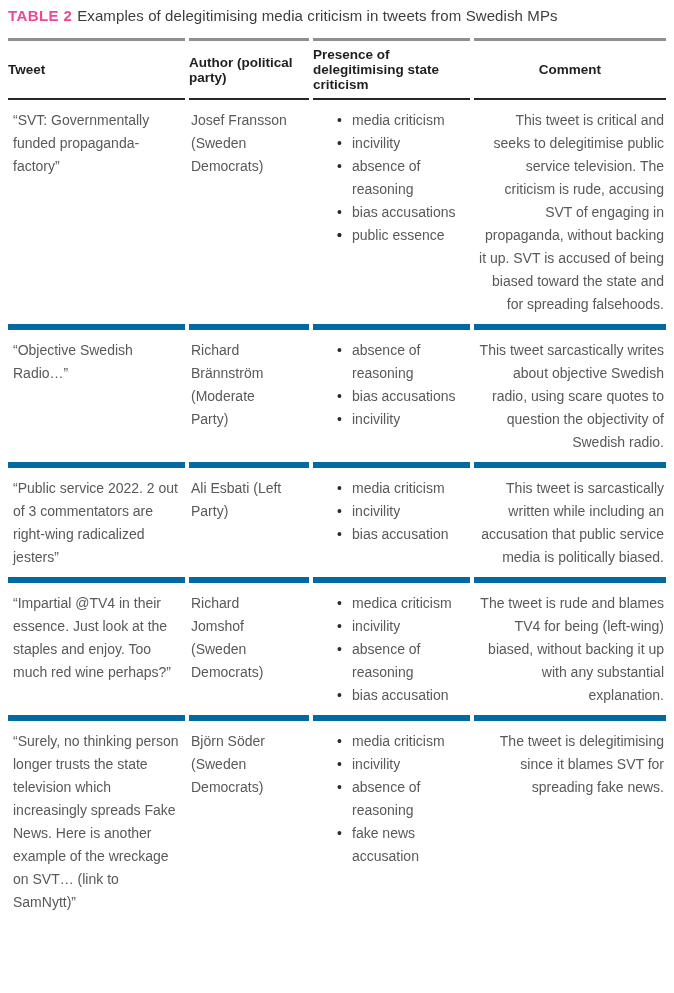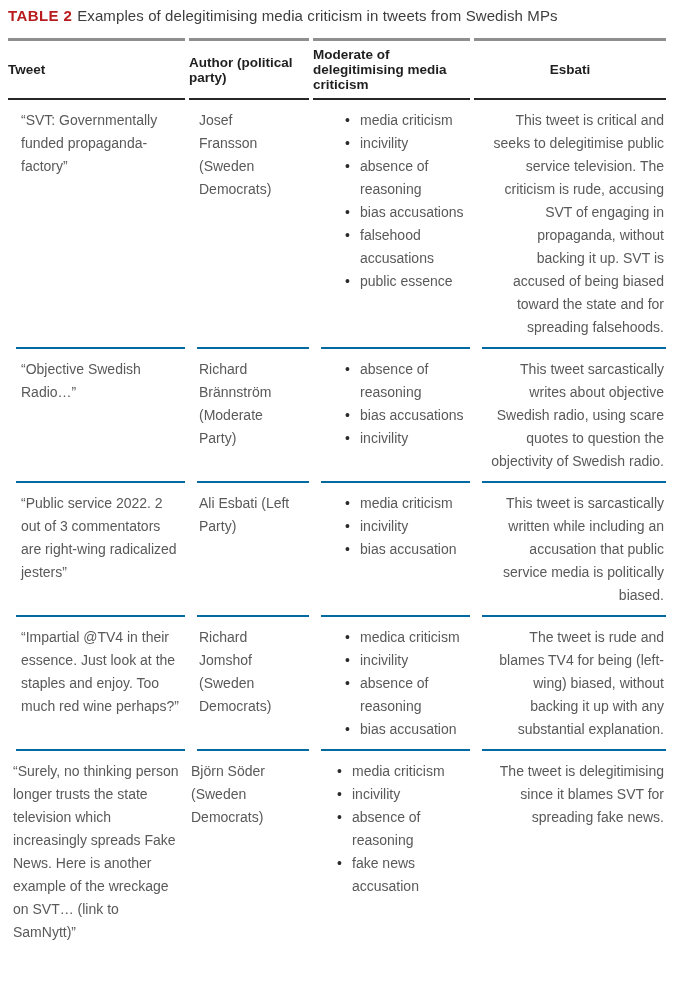--- a/index.html
+++ b/index.html
@@ -17,21 +17,21 @@
     margin: 0 10px 0 8px;
     padding-top: 7px;
     height: 31px;
     font-size: 15px;
     color: #3d3d3d;
     letter-spacing: .1px;
     white-space: nowrap;
   }
   .caption .lbl {
     font-weight: 700;
-    color: #b91c1c;
+    color: #ec4899;
     margin-right: 5px;
     letter-spacing: .4px;
   }
 
   
   .grid {
     margin: 0 8px;
     display: grid;
     grid-template-columns: 177px 120px 157px 192px;
     column-gap: 4px;
@@ -54,21 +54,21 @@
   .th.c1 { justify-content: flex-start; text-align: right; }
   .th.c2, .th.c3, .th.c4 { justify-content: center; text-align: left; }
 
   .td {
     font-size: 14px;
     line-height: 23px;
     color: #595959;
     padding: 9px 0 8px 0;
     box-sizing: border-box;
   }
-  .rowsep .td { border-bottom: 2px solid #0369a1; margin-left: 8px; }
+  .rowsep .td { border-bottom: 6px solid #0369a1; }
   .td.c1 { padding-left: 5px; padding-right: 6px; }
   .td.c2 { padding-left: 2px; padding-right: 16px; }
   .td.c4 { padding-left: 4px; padding-right: 2px; text-align: right; }
 
   ul.crit {
     list-style: none;
     margin: 0; padding: 0 0 0 24px;
   }
   ul.crit li {
     position: relative;
@@ -88,34 +88,34 @@
 
   <div class="caption">
     <span class="lbl">TABLE 2</span><span>Examples of delegitimising media criticism in tweets from Swedish MPs</span>
   </div>
 
   <div class="grid">
 
     <div class="tr">
       <div class="th c1">Tweet</div>
       <div class="th c2">Author (political party)</div>
-      <div class="th c3">Moderate of delegitimising media criticism</div>
-      <div class="th c4">Esbati</div>
+      <div class="th c3">Presence of delegitimising state criticism</div>
+      <div class="th c4">Comment</div>
     </div>
 
     <div class="tr rowsep">
       <div class="td c1">“SVT: Governmentally funded propaganda-factory”</div>
       <div class="td c2">Josef Fransson (Sweden Democrats)</div>
       <div class="td c3">
         <ul class="crit">
           <li><span class="blt">•</span><span>media criticism</span></li>
           <li><span class="blt">•</span><span>incivility</span></li>
           <li><span class="blt">•</span><span>absence of reasoning</span></li>
           <li><span class="blt">•</span><span>bias accusations</span></li>
-          <li><span class="blt">•</span><span>falsehood accusations</span></li>
+          <li><span class="blt">•</span></li>
           <li><span class="blt">•</span><span>public essence</span></li>
         </ul>
       </div>
       <div class="td c4">This tweet is critical and seeks to delegitimise public service television. The criticism is rude, accusing SVT of engaging in propaganda, without backing it up. SVT is accused of being biased toward the state and for spreading falsehoods.</div>
     </div>
 
     <div class="tr rowsep">
       <div class="td c1">“Objective Swedish Radio…”</div>
       <div class="td c2">Richard Brännström (Moderate Party)</div>
       <div class="td c3">

